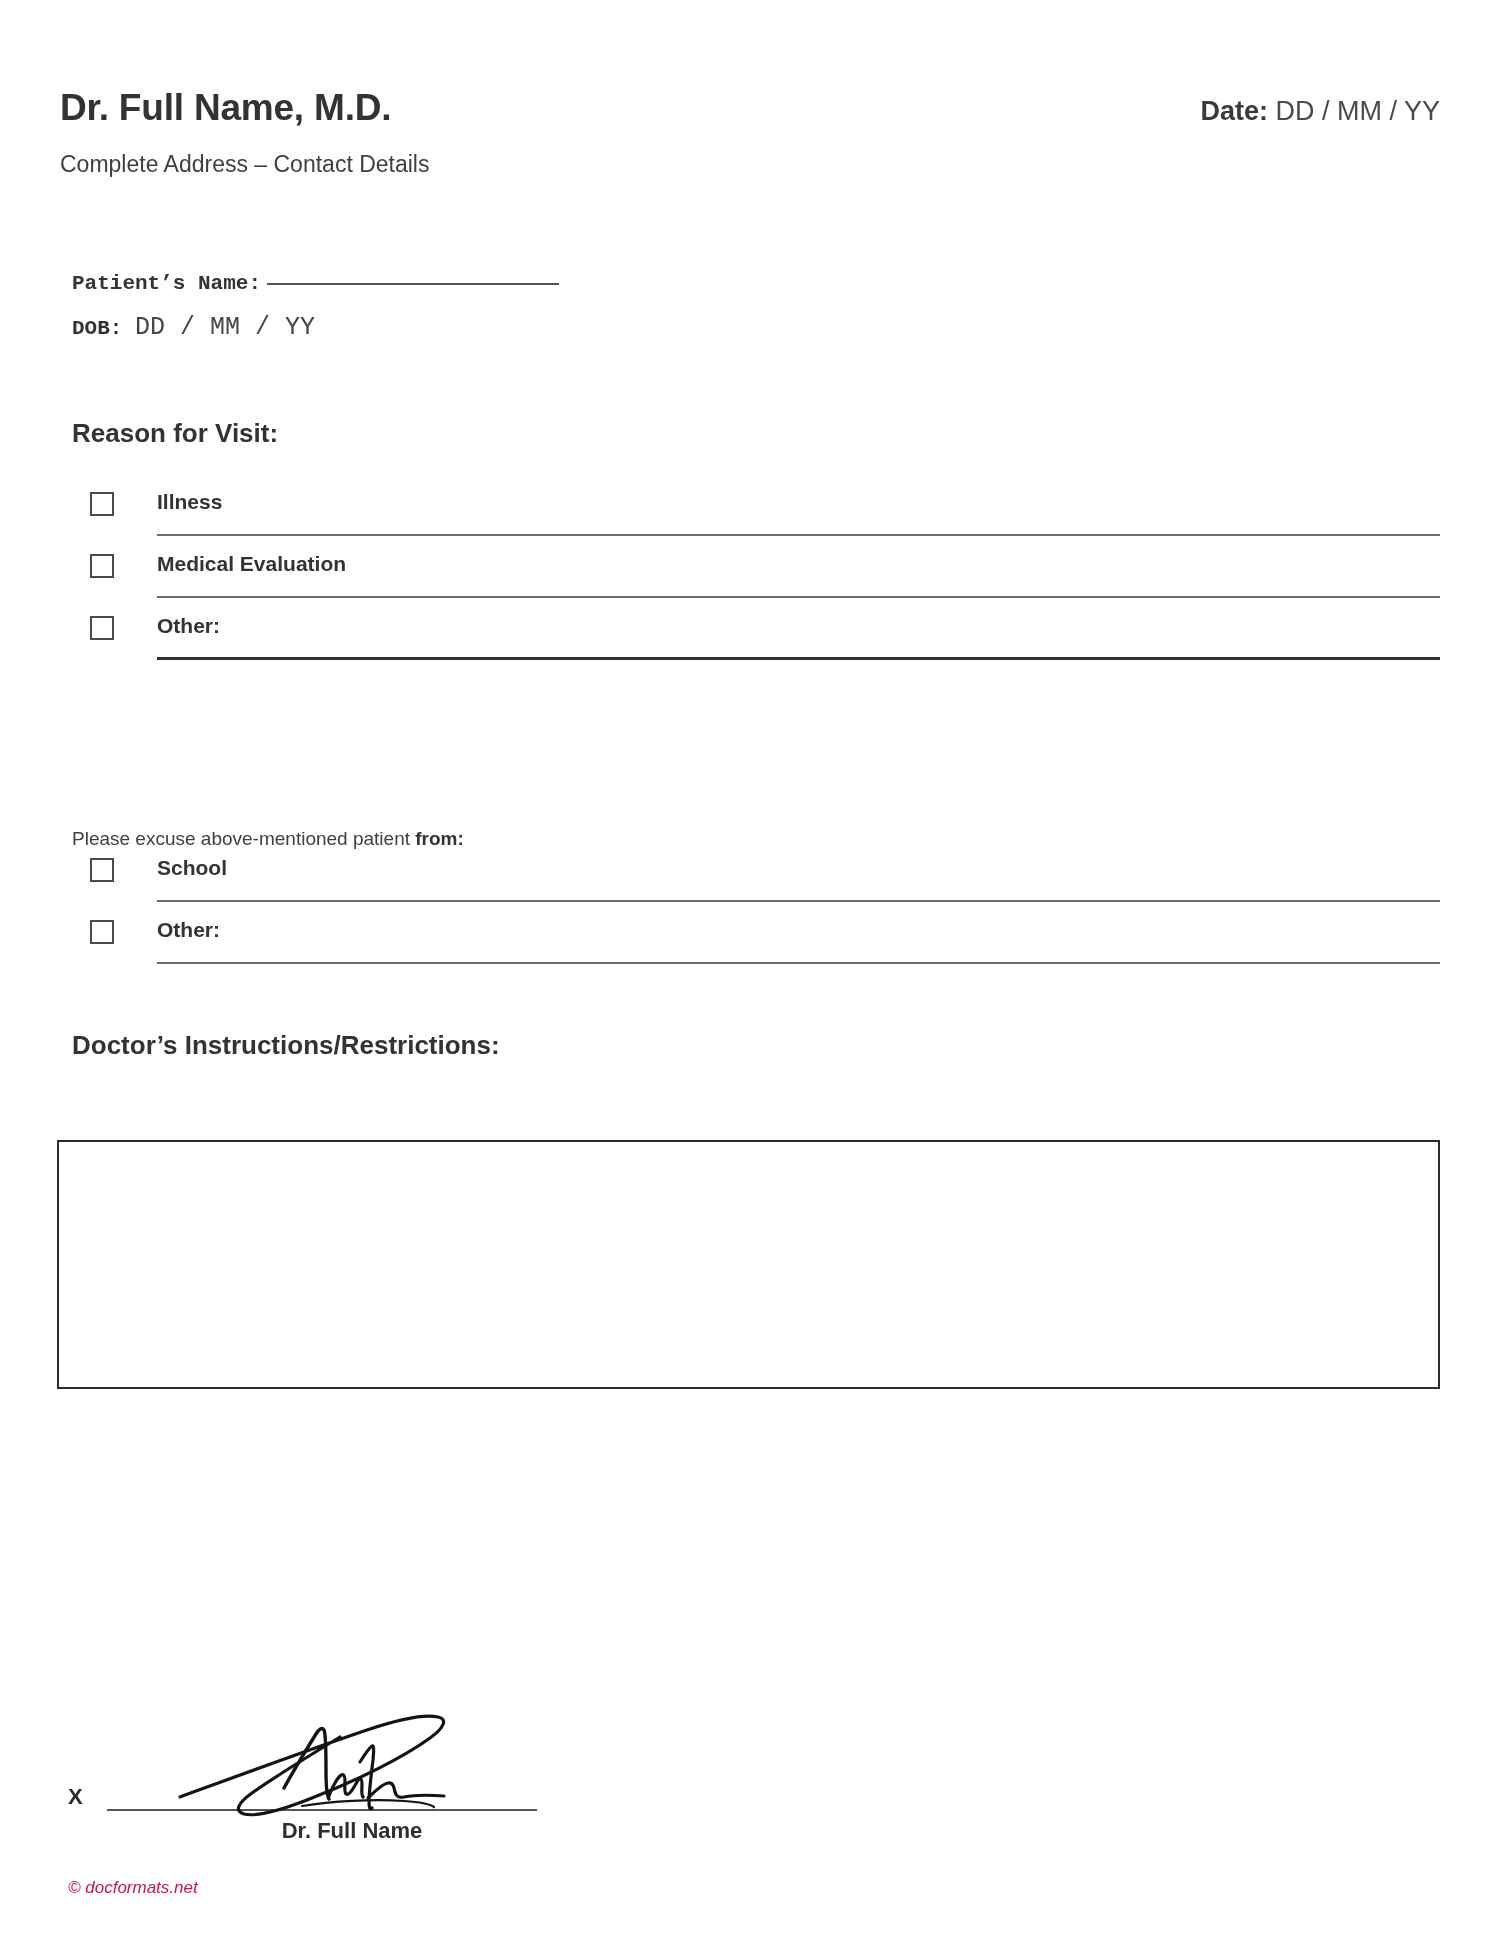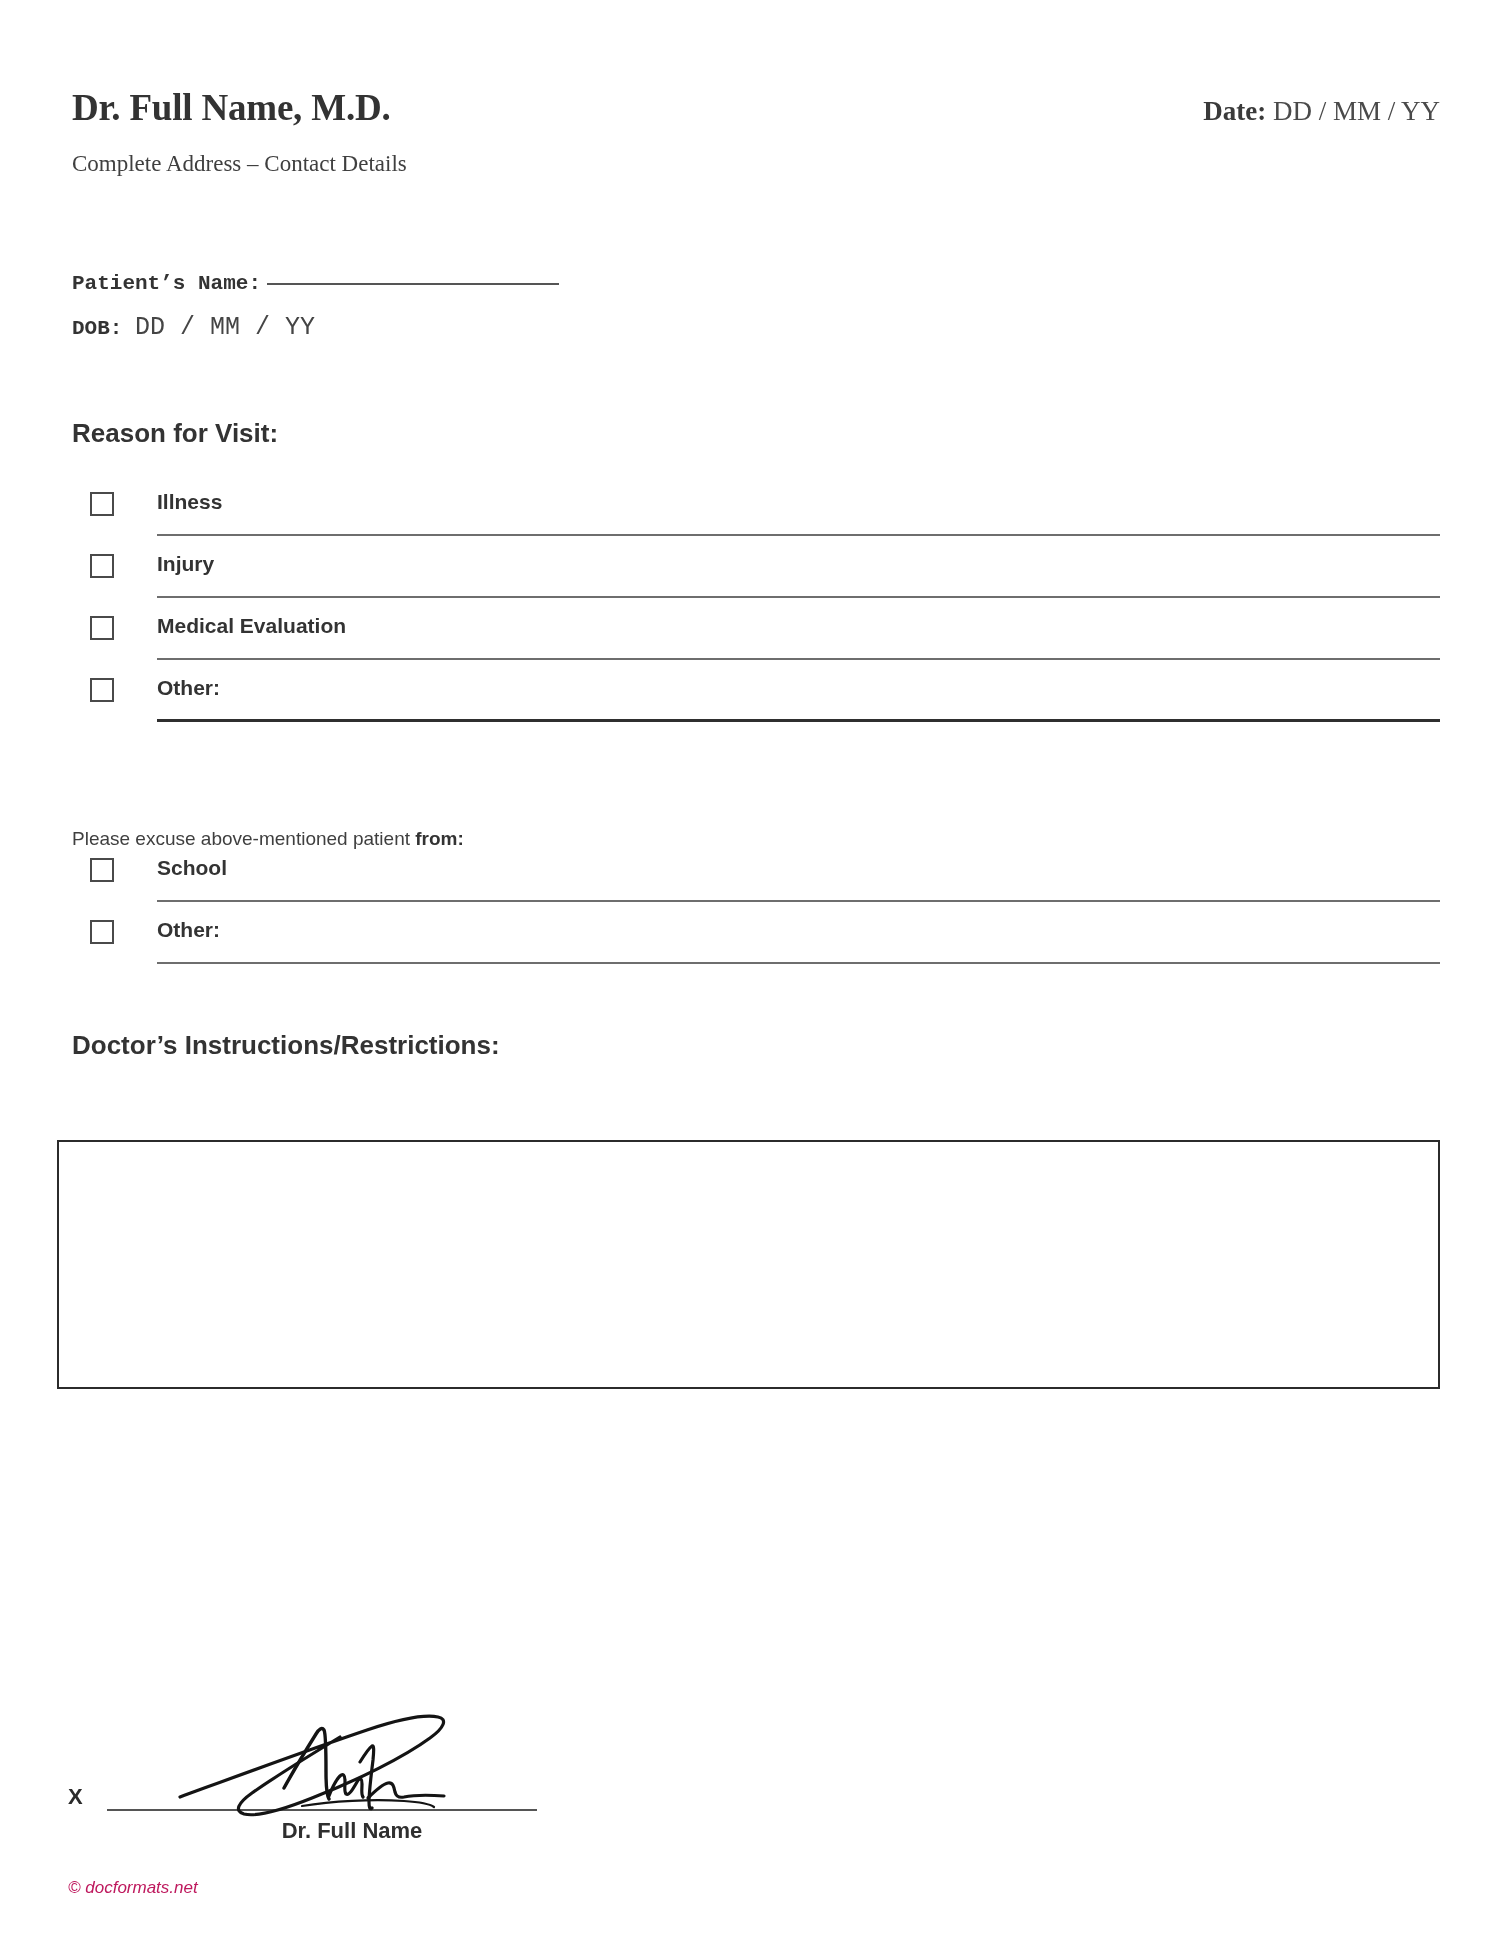--- a/index.html
+++ b/index.html
@@ -18,24 +18,23 @@
   .page {
     position: relative;
     width: 1500px;
     height: 1941px;
     box-sizing: border-box;
   }
 
   
   .header {
     position: absolute;
-    left: 72px;
+    left: 60px;
     top: 88px;
     right: 60px;
-    font-family: Liberation Serif, serif;
   }
   .header-row {
     display: flex;
     align-items: baseline;
     justify-content: space-between;
   }
   .doctor-name {
     font-size: 37px;
     font-weight: bold;
     color: #333333;
@@ -236,25 +235,20 @@
       <span class="value">DD / MM / YY</span>
     </div>
   </div>
 
   <div class="section-heading" id="reason-heading">Reason for Visit:</div>
 
   <div class="check-list" id="reason-list">
     <div class="check-row">
       <span class="checkbox"></span>
       <span class="check-label">Illness</span>
-      <span class="row-rule"></span>
-    </div>
-    <div class="check-row">
-      <span class="checkbox"></span>
-      <span class="check-label">Injury</span>
       <span class="row-rule"></span>
     </div>
     <div class="check-row">
       <span class="checkbox"></span>
       <span class="check-label">Medical Evaluation</span>
       <span class="row-rule"></span>
     </div>
     <div class="check-row">
       <span class="checkbox"></span>
       <span class="check-label">Other:</span>

